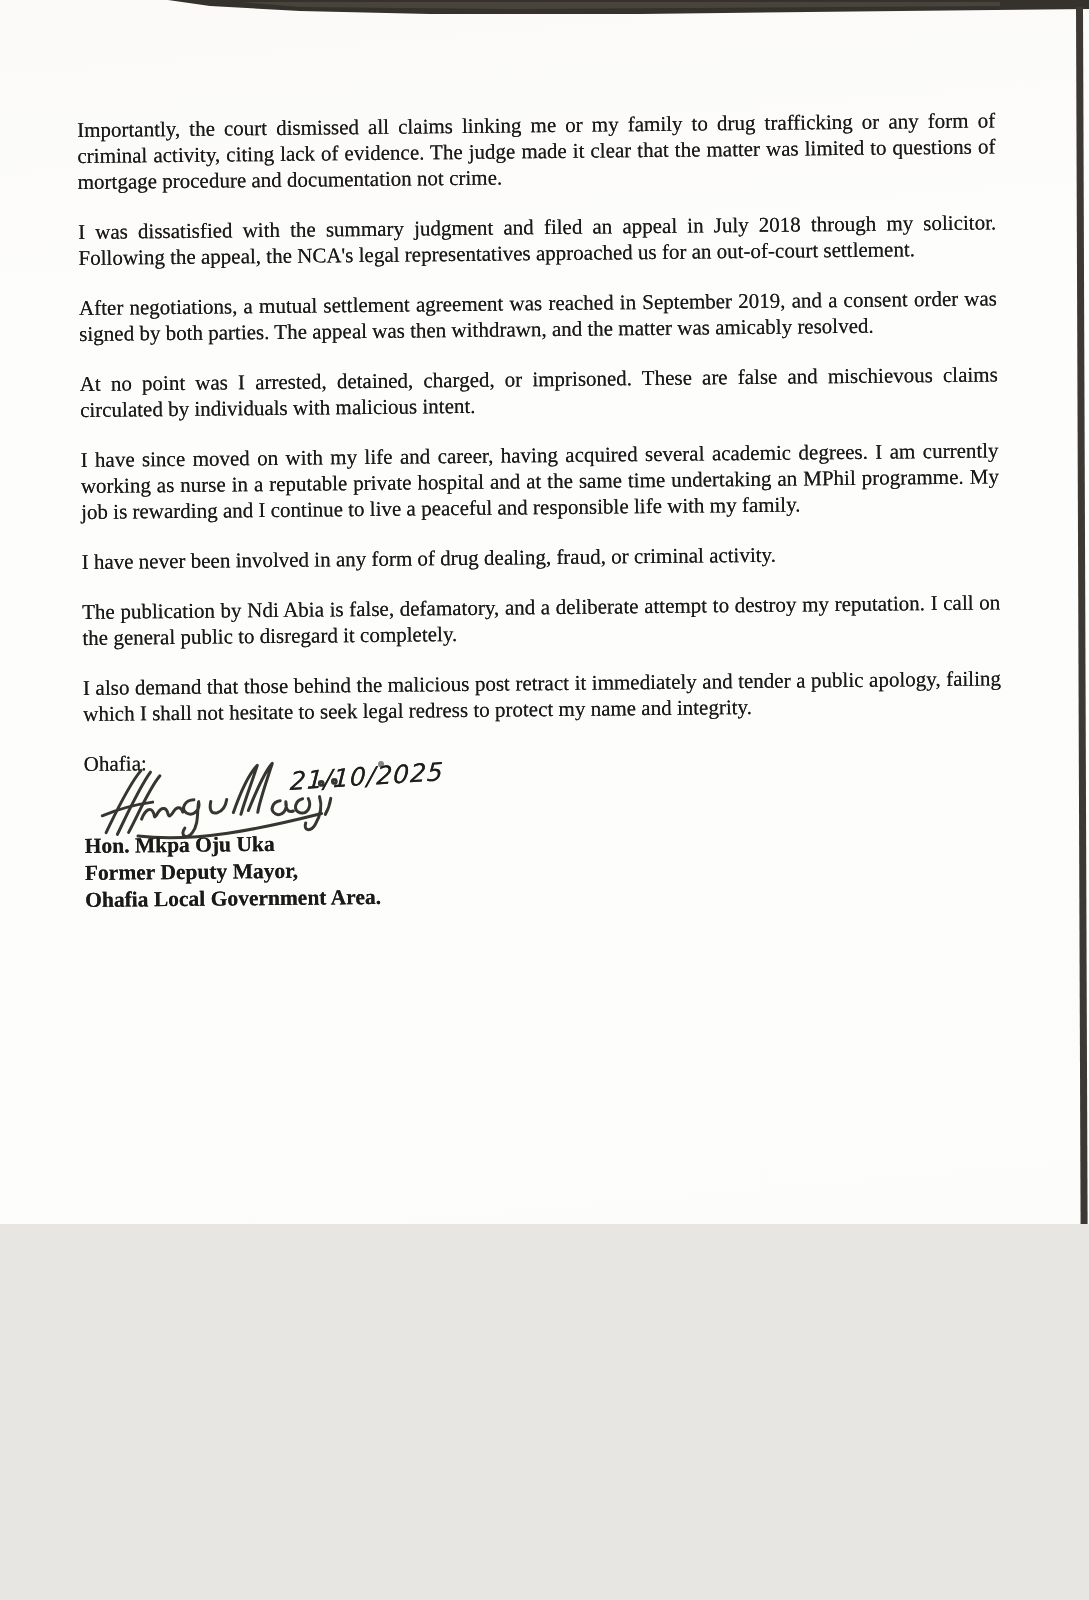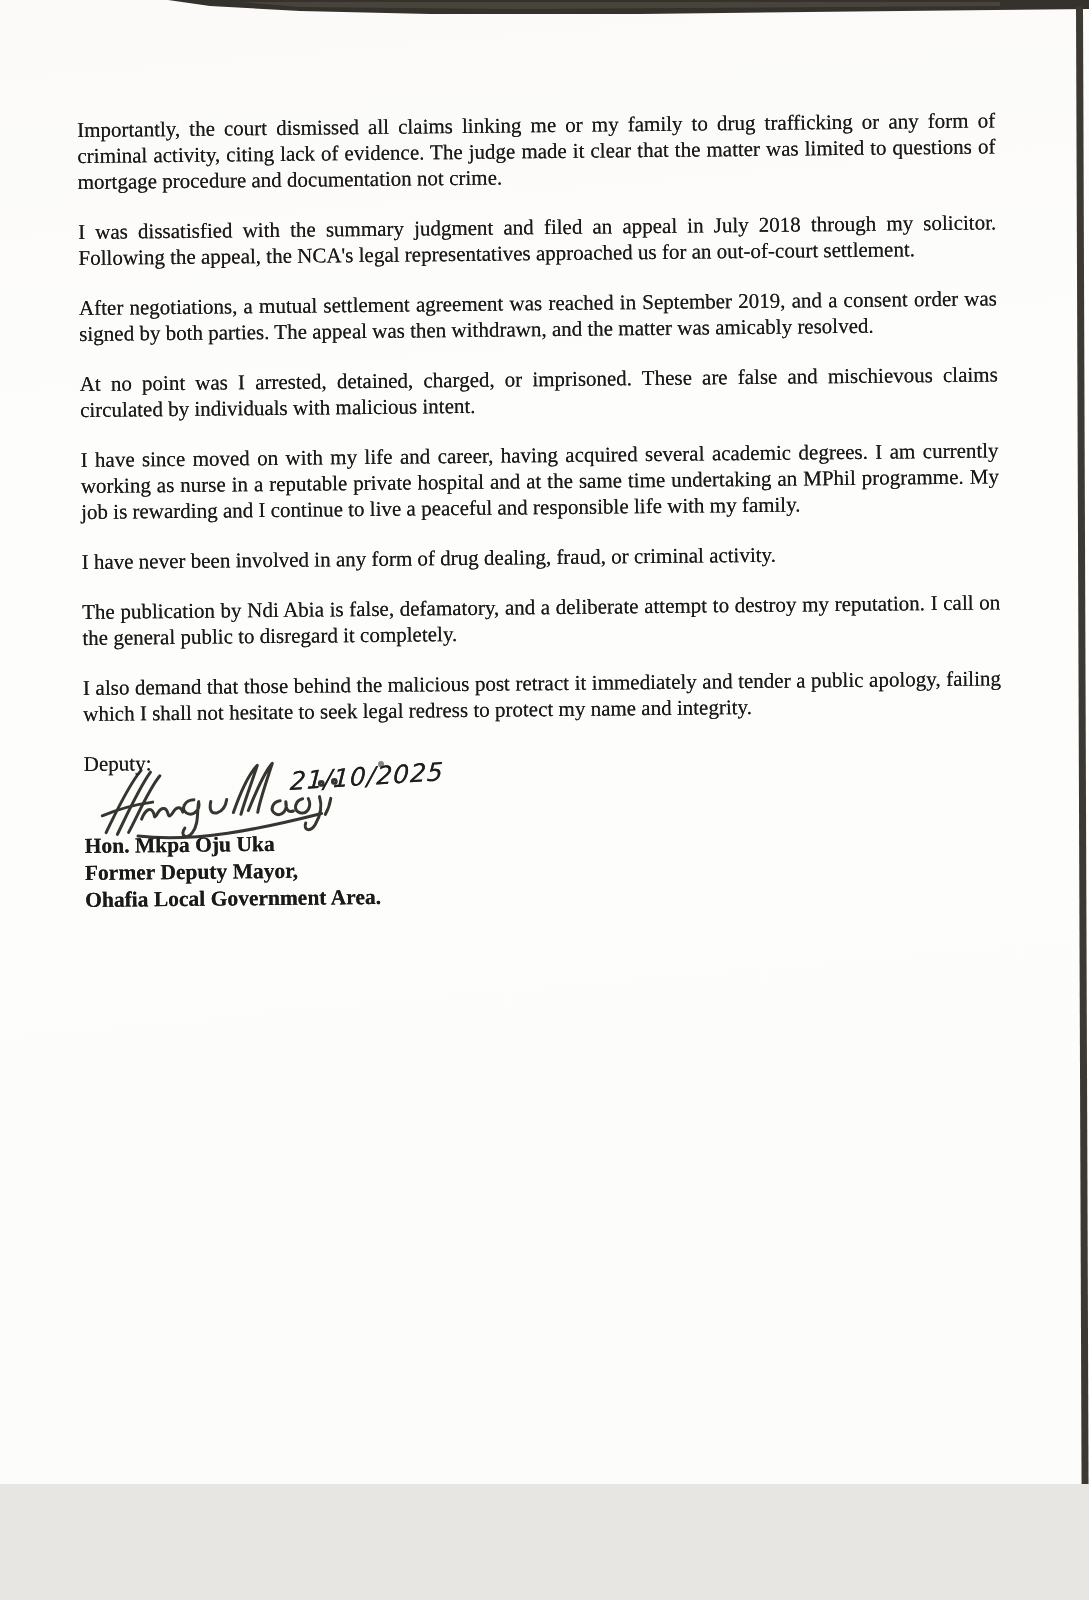--- a/index.html
+++ b/index.html
@@ -4,21 +4,21 @@
 <style>
   html, body {
     margin: 0;
     padding: 0;
     background: #e8e6e2;
     font-family: "Liberation Serif", serif;
   }
   .page {
     position: relative;
     width: 1089px;
-    height: 1484px;
+    height: 1224px;
     margin: 0 auto;
     background: linear-gradient(175deg, #fbfaf8 0%, #fdfdfc 30%, #fcfcfb 100%);
     overflow: hidden;
   }
   .scan-artifacts {
     position: absolute;
     top: 0; left: 0;
     width: 1089px;
     height: 1600px;
     pointer-events: none;
@@ -92,21 +92,21 @@
     <p>Importantly, the court dismissed all claims linking me or my family to drug trafficking or any form of criminal activity, citing lack of evidence. The judge made it clear that the matter was limited to questions of mortgage procedure and documentation not crime.</p>
     <p>I was dissatisfied with the summary judgment and filed an appeal in July 2018 through my solicitor. Following the appeal, the NCA's legal representatives approached us for an out-of-court settlement.</p>
     <p>After negotiations, a mutual settlement agreement was reached in September 2019, and a consent order was signed by both parties. The appeal was then withdrawn, and the matter was amicably resolved.</p>
     <p>At no point was I arrested, detained, charged, or imprisoned. These are false and mischievous claims circulated by individuals with malicious intent.</p>
     <p>I have since moved on with my life and career, having acquired several academic degrees. I am currently working as nurse in a reputable private hospital and at the same time undertaking an MPhil programme. My job is rewarding and I continue to live a peaceful and responsible life with my family.</p>
     <p>I have never been involved in any form of drug dealing, fraud, or criminal activity.</p>
     <p>The publication by Ndi Abia is false, defamatory, and a deliberate attempt to destroy my reputation. I call on the general public to disregard it completely.</p>
     <p>I also demand that those behind the malicious post retract it immediately and tender a public apology, failing which I shall not hesitate to seek legal redress to protect my name and integrity.</p>
 
     <div class="sig-area">
-      <span class="signed-label">Deputy:</span>
+      <span class="signed-label">Ohafia:</span>
 
       <svg class="signature-scrawl" viewBox="0 0 320 84" width="300" height="80" xmlns="http://www.w3.org/2000/svg" aria-hidden="true">
         <g stroke="#26241f" stroke-width="3.2" fill="none" stroke-linecap="round" stroke-linejoin="round" opacity="0.92">
           <path d="M6,76 C16,56 30,26 44,10"></path>
           <path d="M18,78 C28,58 42,28 54,12"></path>
           <path d="M30,76 C40,58 52,30 64,16"></path>
           <path d="M2,58 C22,50 40,46 56,44"></path>
           <path d="M44,62 c4,-10 10,-14 13,-6 c1,3 0,6 3,2 c4,-8 10,-10 12,-2 c1,4 2,4 5,0 c4,-7 9,-8 11,-1"></path>
           <path d="M100,42 c-9,0 -15,9 -8,14 c7,4 15,-3 13,-12 c-2,12 0,24 -7,33 c-6,8 -14,3 -8,-5"></path>
           <path d="M118,44 c-2,8 0,14 7,12 c6,-2 9,-8 10,-14"></path>

